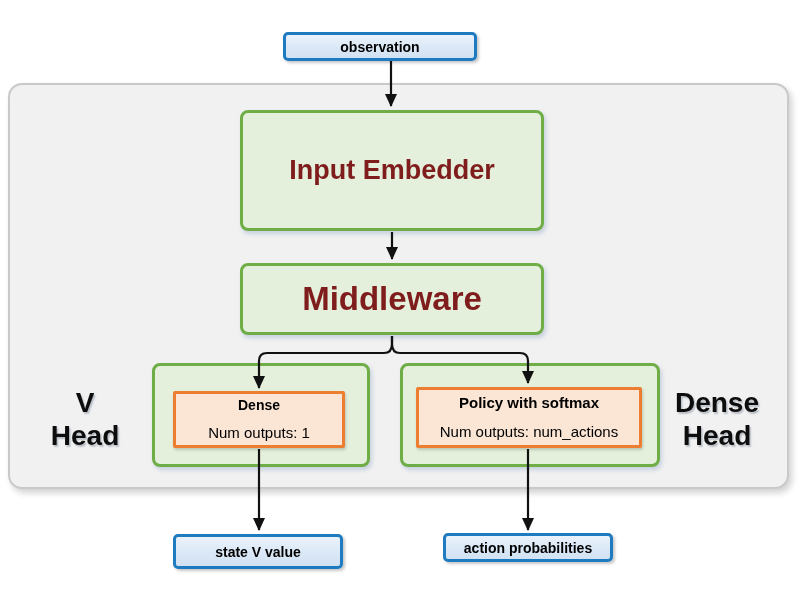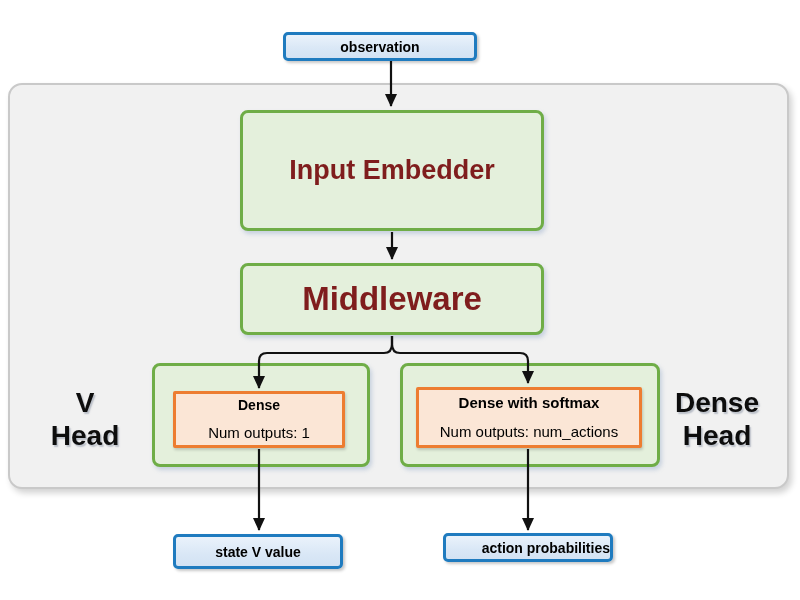--- a/index.html
+++ b/index.html
@@ -38,21 +38,21 @@
     display: flex;
     align-items: center;
     justify-content: center;
     font-weight: bold;
     font-size: 14px;
     color: #000;
     box-shadow: 2px 2px 3px rgba(0,0,0,0.22);
   }
   .io-observation { left: 283px; top: 32px;  width: 194px; height: 29px; }
   .io-state-v     { left: 173px; top: 534px; width: 170px; height: 35px; }
-  .io-action-prob { left: 443px; top: 533px; width: 170px; height: 29px; justify-content: flex-end; }
+  .io-action-prob { left: 443px; top: 533px; width: 170px; height: 29px; }
 
   
   .module-box {
     position: absolute;
     box-sizing: border-box;
     border: 3px solid #6fad47;
     border-radius: 8px;
     background: #e4f0dc;
     display: flex;
     align-items: center;
@@ -138,21 +138,21 @@
   <div class="module-box head-box-left"></div>
 
   <div class="dense-box dense-left">
     <div class="dense-title">Dense</div>
     <div class="dense-subtitle">Num outputs: 1</div>
   </div>
 
   <div class="module-box head-box-right"></div>
 
   <div class="dense-box dense-right">
-    <div class="dense-title">Dense with softmax</div>
+    <div class="dense-title">Policy with softmax</div>
     <div class="dense-subtitle">Num outputs: num_actions</div>
   </div>
 
   <div class="head-label label-policy-head">
     <div>Dense</div>
     <div>Head</div>
   </div>
 
   <div class="io-box io-state-v">
     <span>state V value</span>

